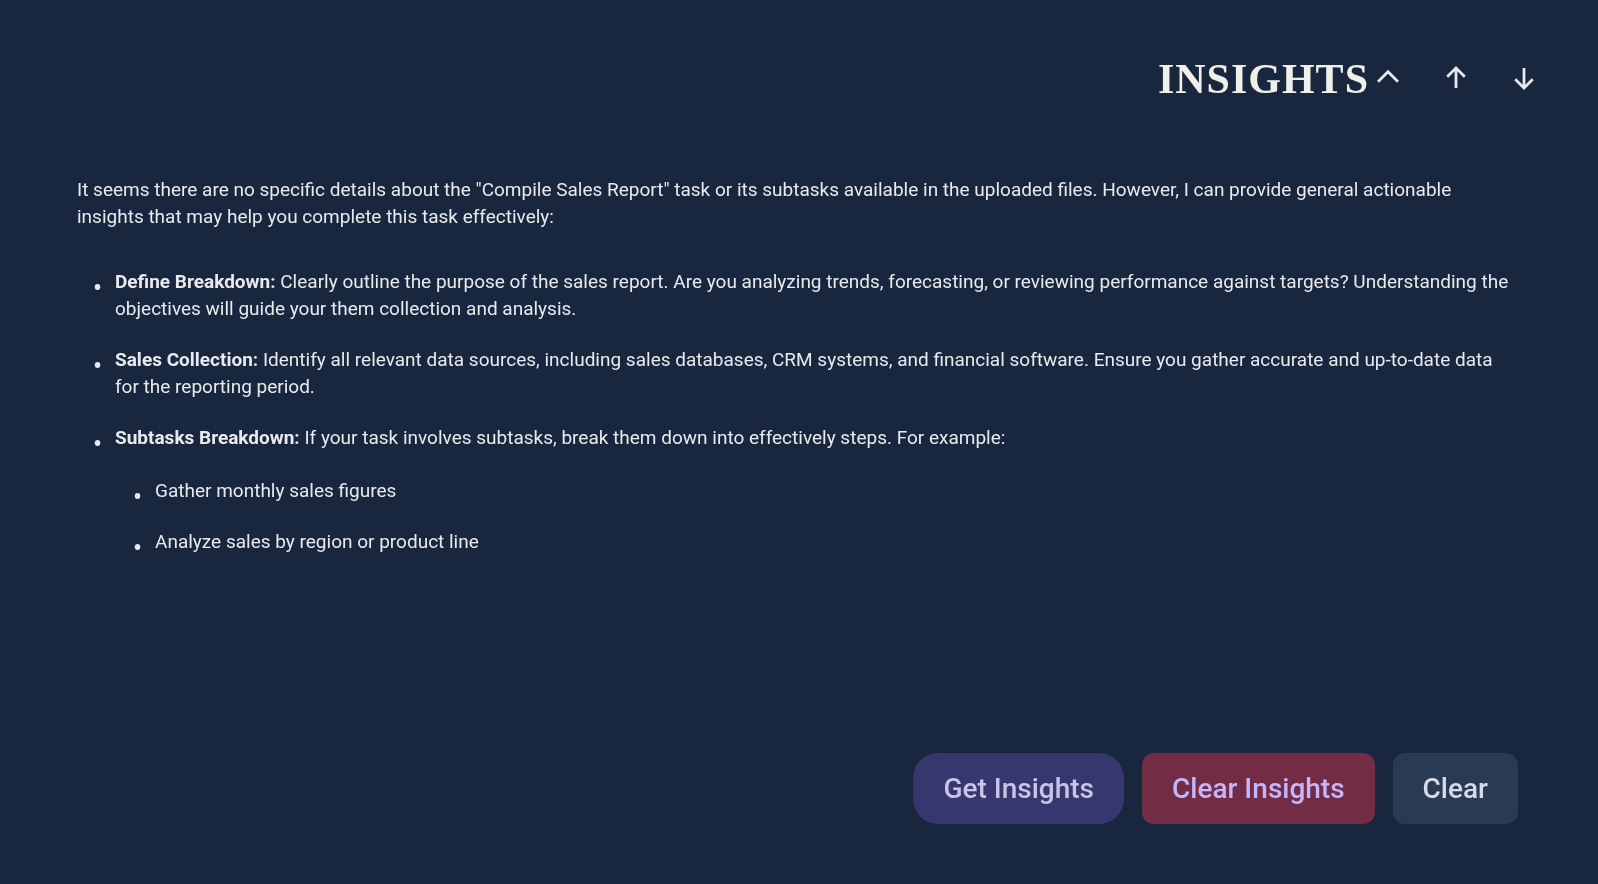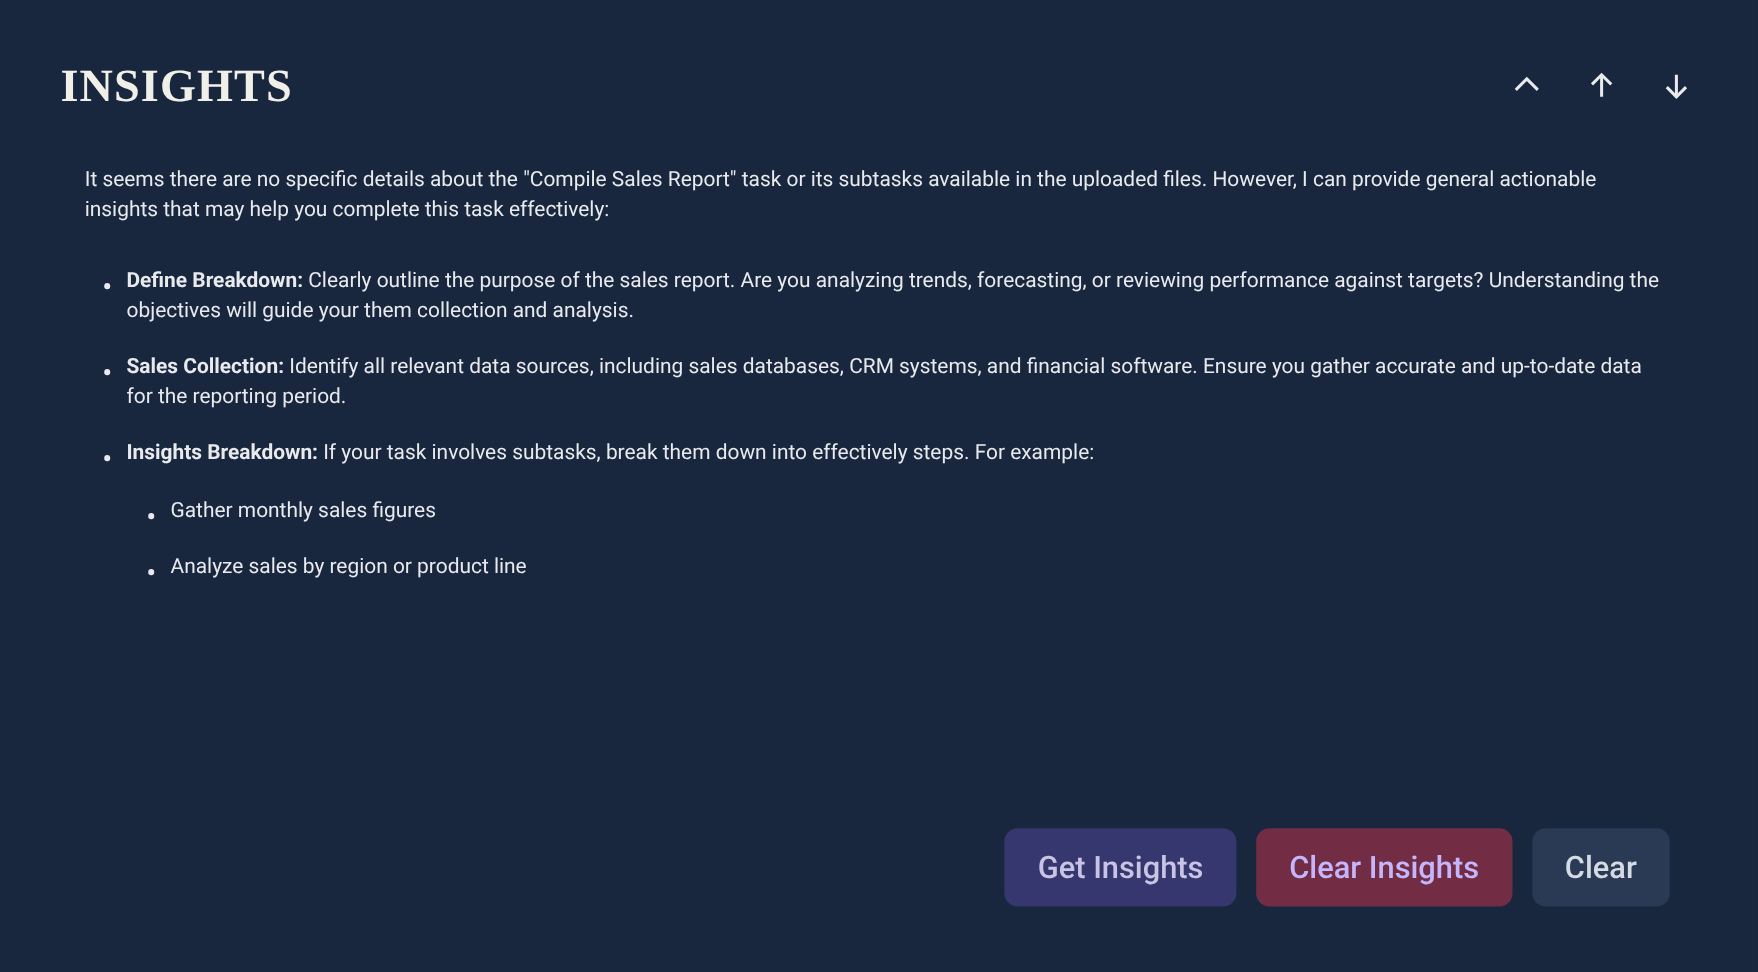--- a/index.html
+++ b/index.html
@@ -23,23 +23,23 @@
       top: 0;
       left: 0;
       width: 1598px;
       height: 884px;
       padding: 55px 55px 0 55px;
       background-color: #18263e;
     }
 
     .panel-header {
       display: flex;
-      justify-content: space-between;
-      align-items: center;
-      margin-bottom: 47px;
+      justify-content: flex-end;
+      align-items: center;
+      margin-bottom: 74px;
     }
 
     .panel-title {
       font-family: Georgia, "Times New Roman", serif;
       font-size: 42px;
       font-weight: bold;
       color: #f0efe8;
       letter-spacing: 1px;
     }
 
@@ -151,20 +151,21 @@
       border-radius: 12px;
       font-size: 28px;
       font-weight: 500;
       cursor: pointer;
       font-family: inherit;
     }
 
     .btn-primary {
       background-color: rgba(79, 70, 150, 0.55);
       color: #c9c4e6;
+      border-radius: 25px;
     }
 
     .btn-danger {
       background-color: rgba(144, 48, 72, 0.75);
       color: #c4b5fd;
     }
 
     .btn-secondary {
       background-color: rgba(58, 74, 102, 0.55);
       color: #d5dbe4;
@@ -242,21 +243,21 @@
   <div class="content-body">
     <p class="intro-paragraph">It seems there are no specific details about the "Compile Sales Report" task or its subtasks available in the uploaded files. However, I can provide general actionable insights that may help you complete this task effectively:</p>
     <ul class="insight-list">
       <li>
         <span class="insight-title">Define Breakdown:</span><span> Clearly outline the purpose of the sales report. Are you analyzing trends, forecasting, or reviewing performance against targets? Understanding the objectives will guide your them collection and analysis.</span>
       </li>
       <li>
         <span class="insight-title">Sales Collection:</span><span> Identify all relevant data sources, including sales databases, CRM systems, and financial software. Ensure you gather accurate and up-to-date data for the reporting period.</span>
       </li>
       <li>
-        <span class="insight-title">Insights Breakdown:</span><span> If your task involves subtasks, break them down into effectively steps. For example:</span>
+        <span class="insight-title">Subtasks Breakdown:</span><span> If your task involves subtasks, break them down into effectively steps. For example:</span>
         <ul class="sub-list">
           <li>Gather monthly sales figures</li>
           <li>Analyze sales by region or product line</li>
         </ul>
       </li>
     </ul>
     <div class="fade-bottom"></div>
   </div>
 
   <div class="button-bar">

